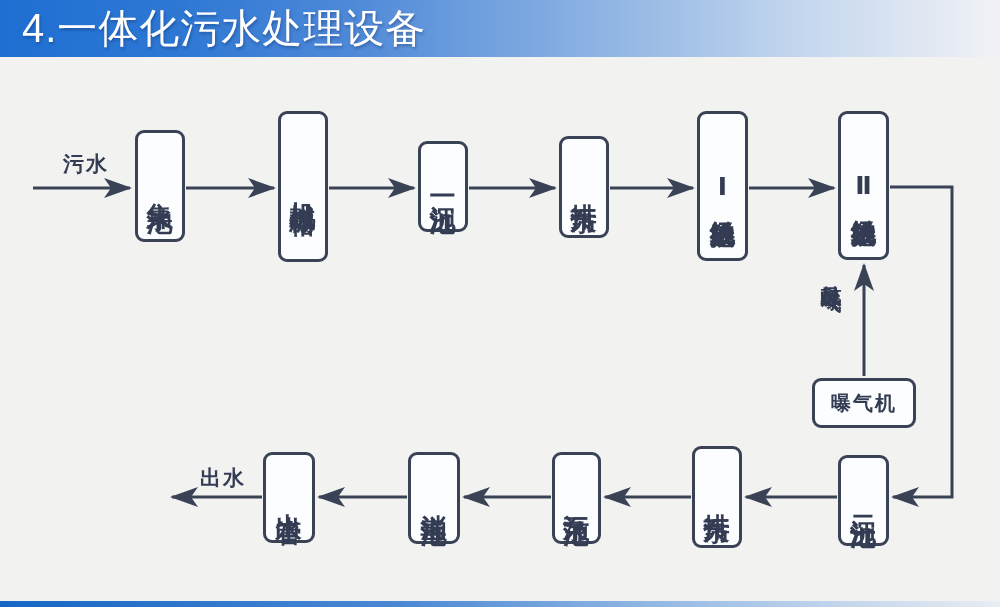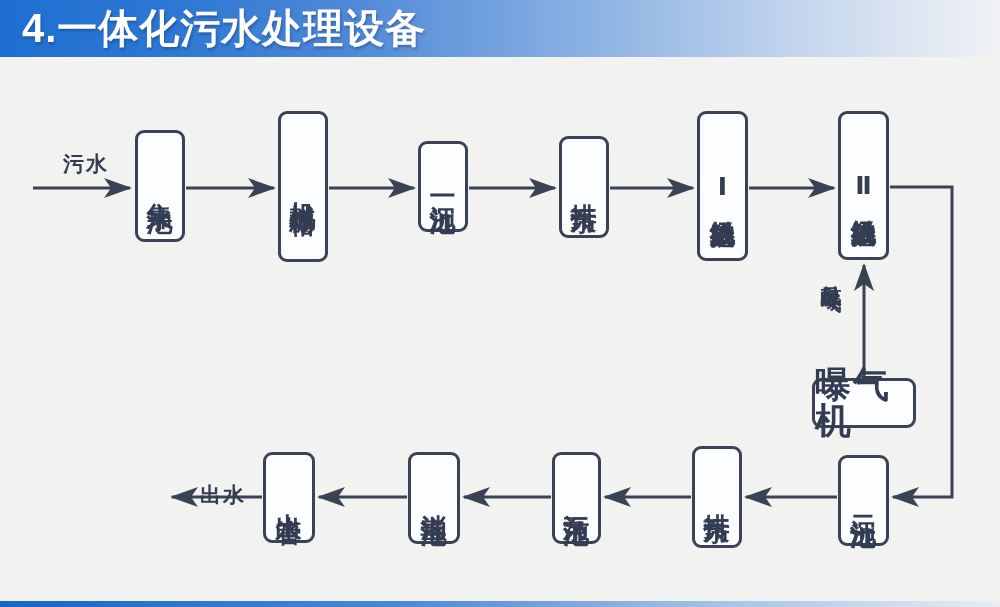--- a/index.html
+++ b/index.html
@@ -12,61 +12,61 @@
   }
   .stage { position:absolute; inset:0; width:1000px; height:607px; }
 
   
   .title-bar {
     position:absolute; left:0; top:0; width:1000px; height:57px;
     background:linear-gradient(to right,#1e6fd2 0%,#2e78d4 18%,#4e89d8 35%,#93b7e4 62%,#c4d6ee 80%,#f1f2f5 100%);
     display:flex; align-items:center;
   }
   .title-text {
-    color:#ffffff; font-size:40px; font-weight:700; padding-left:22px;
+    color:#ffffff; font-size:40px; font-weight:400; padding-left:22px;
     letter-spacing:1px; text-shadow:1px 2px 3px rgba(10,30,80,.35);
     white-space:nowrap;
   }
 
   
   .bottom-bar {
     position:absolute; left:0; top:601px; width:1000px; height:6px;
     background:linear-gradient(to right,#1566c4 0%,#4b88d4 40%,#9fc0e6 70%,#e9edf3 100%);
   }
 
   
   .flowbox {
     position:absolute; display:flex; align-items:center; justify-content:center;
     background:#fcfdfe; border:3px solid #3a4356; border-radius:9px;
     color:#333c53; font-weight:600;
   }
   .vtext { writing-mode:vertical-rl; text-orientation:upright; font-size:26px; letter-spacing:3px; line-height:1; }
   .vtext.tight { font-size:25px; letter-spacing:0; }
-  .htext { font-size:36px; letter-spacing:2px; line-height:1; }
+  .htext { font-size:20px; letter-spacing:2px; line-height:1; }
 
   .b1  { left:135px; top:130px; width:50px; height:112px; }
   .b2  { left:278px; top:111px; width:50px; height:151px; }
   .b3  { left:418px; top:141px; width:50px; height:91px;  }
   .b4  { left:559px; top:136px; width:50px; height:102px; }
   .b5  { left:697px; top:111px; width:51px; height:150px; }
   .b6  { left:838px; top:111px; width:51px; height:149px; }
   .b7  { left:812px; top:378px; width:104px; height:50px; }
   .b8  { left:838px; top:455px; width:51px; height:91px;  }
   .b9  { left:692px; top:446px; width:50px; height:102px; }
   .b10 { left:552px; top:452px; width:49px; height:92px;  }
   .b11 { left:408px; top:452px; width:52px; height:92px;  }
   .b12 { left:263px; top:452px; width:52px; height:91px;  }
 
   
   .stream-label {
     position:absolute; color:#333c53; font-size:21px; font-weight:600;
     letter-spacing:2px; line-height:1; white-space:nowrap;
   }
   .inlet-label  { left:44px;  top:153px;margin-left:19px; }
-  .outlet-label { left:200px; top:484px; }
+  .outlet-label { left:200px; top:467px; }
   .aeration-label {
     position:absolute; left:821px; top:269px; color:#333c53; font-size:21px;
     font-weight:600; writing-mode:vertical-rl; text-orientation:upright;
     letter-spacing:2px; line-height:1;
   }
 
   svg.wires { position:absolute; left:0; top:0; width:1000px; height:607px; pointer-events:none; }
 </style>
 </head>
 <body>

